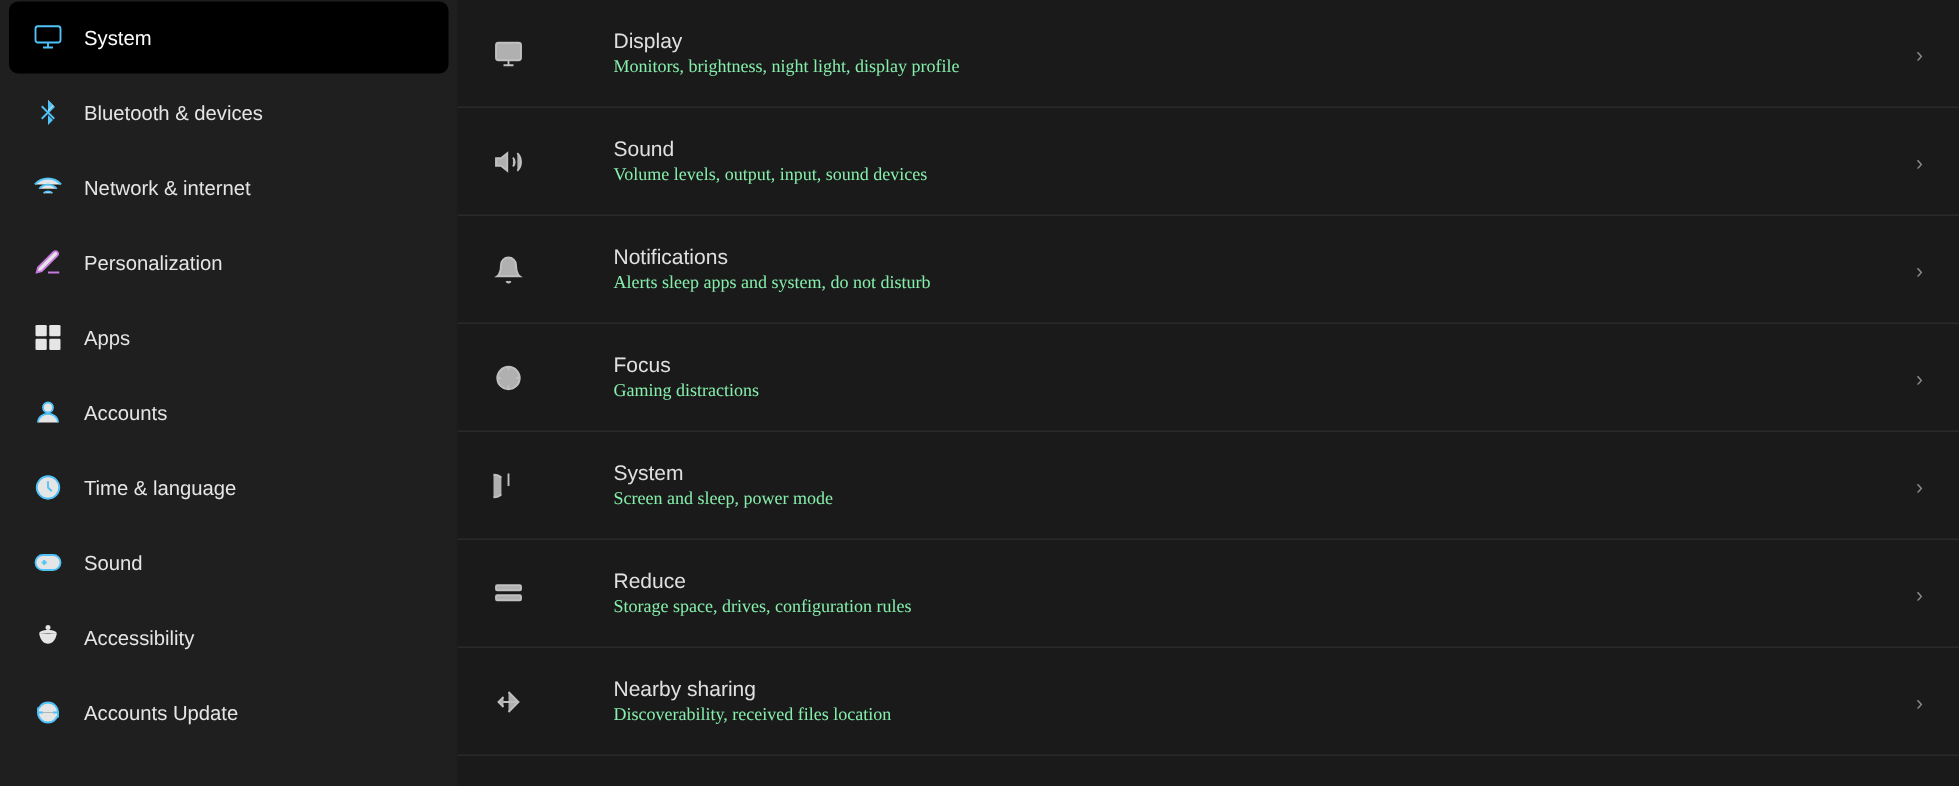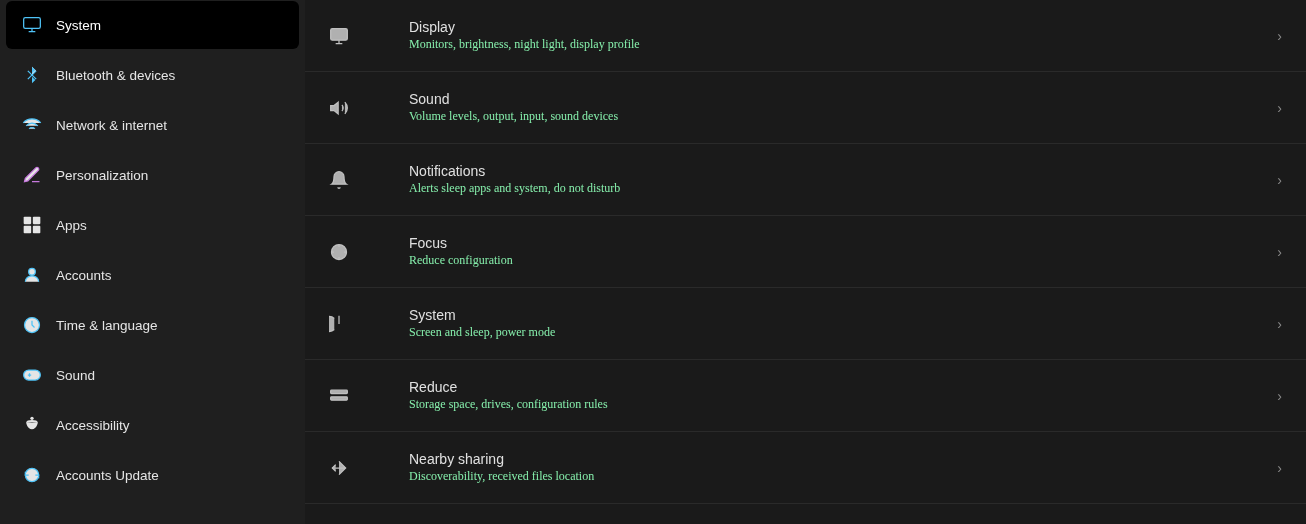--- a/index.html
+++ b/index.html
@@ -277,21 +277,21 @@
   <div class="settings-row">
     <div class="row-icon">
       <svg viewBox="0 0 24 24" fill="none" stroke="#c0c0c0" stroke-width="1.5">
         <circle cx="12" cy="12" r="3"></circle>
         <circle cx="12" cy="12" r="9"></circle>
         <path d="M12 3v3M12 18v3M3 12h3M18 12h3"></path>
       </svg>
     </div>
     <div class="row-text">
       <span class="row-title">Focus</span>
-      <span class="row-subtitle">Reduce configuration</span>
+      <span class="row-subtitle">Gaming distractions</span>
     </div>
     <span class="row-chevron">›</span>
   </div>
 
   <div class="settings-row">
     <div class="row-icon">
       <svg viewBox="0 0 24 24" fill="none" stroke="#c0c0c0" stroke-width="1.5">
         <path d="M12 2v10M6.34 5.34a9 9 0 100 13.32"></path>
       </svg>
     </div>

